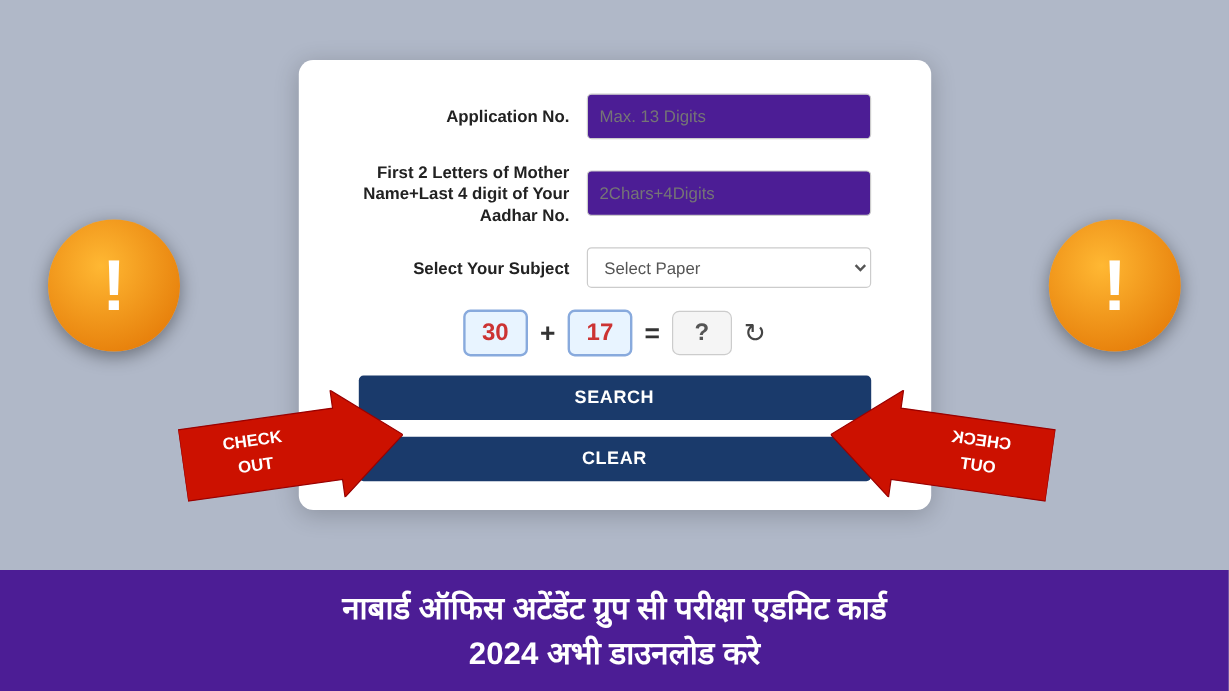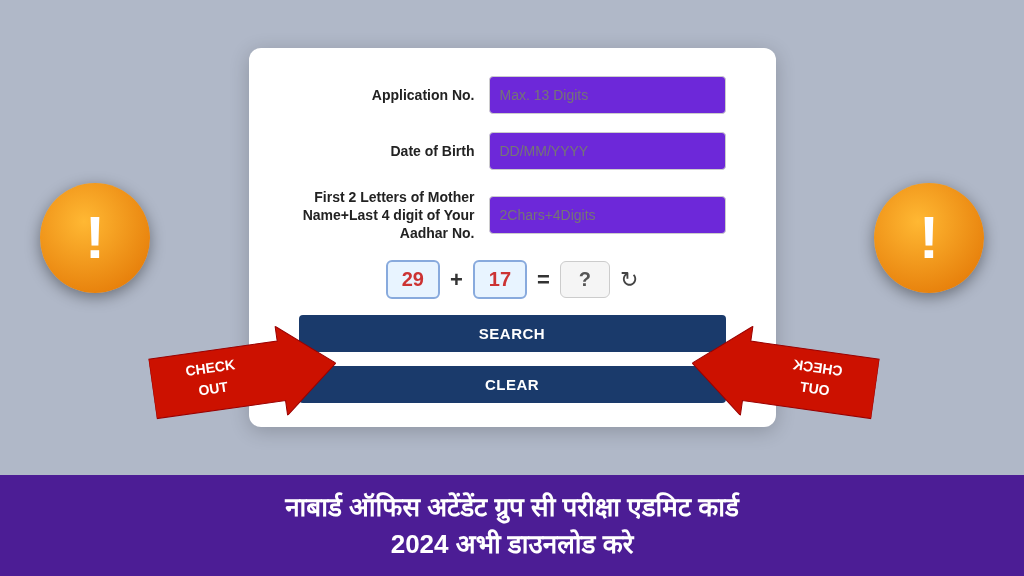--- a/index.html
+++ b/index.html
@@ -83,21 +83,21 @@
       padding-right: 14px;
       line-height: 1.3;
     }
 
     .form-input {
       border: 1px solid #ccc;
       border-radius: 4px;
       padding: 10px 10px;
       font-size: 14px;
       color: #aaa;
-      background: #6d28d9;
+      background: #4c1d95;
       flex: 1;
     }
 
     .form-select {
       border: 1px solid #ccc;
       border-radius: 4px;
       padding: 7px 10px;
       font-size: 14px;
       color: #555;
       background: #fff;
@@ -216,33 +216,35 @@
       <span class="exclamation">!</span>
     </div>
 
     <div class="form-card">
 
       <div class="form-row">
         <label class="form-label">Application No.</label>
         <input class="form-input" type="text" placeholder="Max. 13 Digits" style="">
       </div>
 
-      <div class="form-row">
-        <label class="form-label">Date of Birth</label>
-        <input class="form-input" type="text" placeholder="DD/MM/YYYY" style="">
-      </div>
 
       <div class="form-row">
         <label class="form-label">First 2 Letters of Mother Name+Last 4 digit of Your Aadhar No.</label>
         <input class="form-input" type="text" placeholder="2Chars+4Digits" style="">
       </div>
 
+      <div class="form-row">
+        <label class="form-label">Select Your Subject</label>
+        <select class="form-select">
+          <option>Select Paper</option>
+        </select>
+      </div>
 
       <div class="captcha-row">
-        <div class="captcha-box">29</div>
+        <div class="captcha-box">30</div>
         <span class="captcha-operator">+</span>
         <div class="captcha-box">17</div>
         <span class="captcha-equals">=</span>
         <div class="captcha-answer">?</div>
         <span class="captcha-refresh">↻</span>
       </div>
 
       <div class="button-row">
         <button class="btn-search">SEARCH</button>
         <button class="btn-clear">CLEAR</button>

